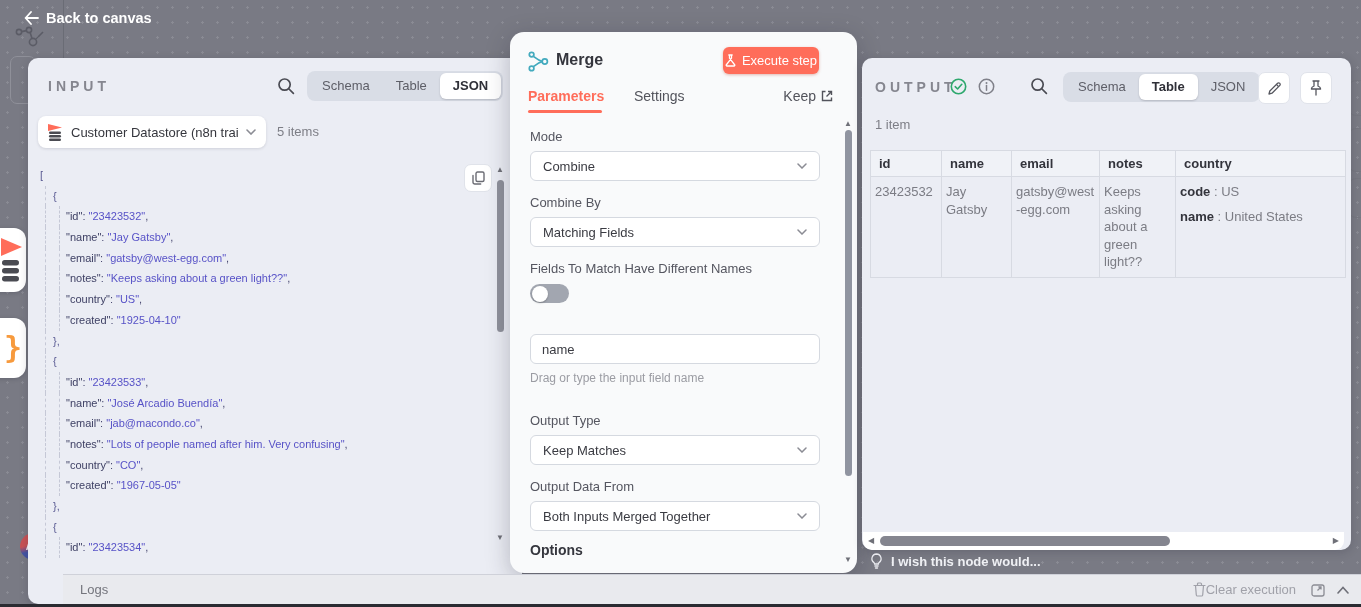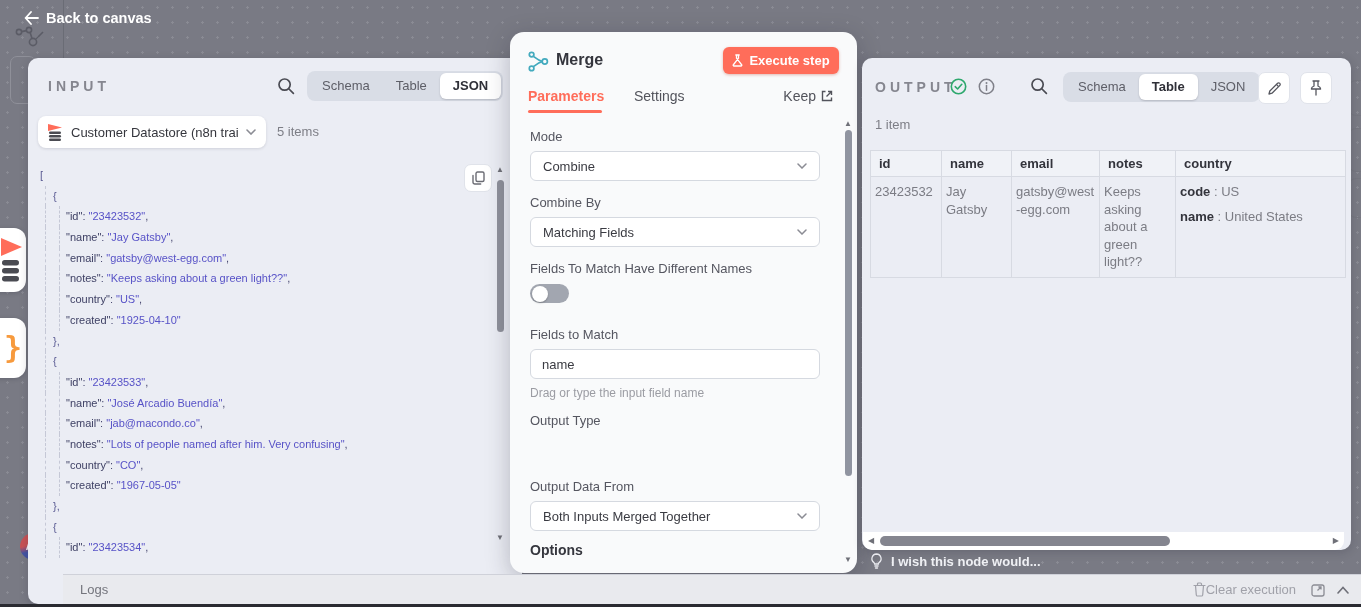--- a/index.html
+++ b/index.html
@@ -39,22 +39,22 @@
   .src-select .lbl{font-size:13px;color:#35363d;white-space:nowrap;overflow:hidden;flex:1;}
   #json-code{left:12px;top:107px;width:470px;}
   .code-line{position:relative;height:20.7px;line-height:20.7px;font-family:"DejaVu Sans Mono",monospace;font-size:11px;white-space:pre;}
   .code-line .guide{position:absolute;top:0;height:100%;width:0;border-left:1px dashed #c5c8d6;}
   .tok-k{color:#3f4165;} .tok-s{color:#5752c7;} .tok-p{color:#5a5b93;} .tok-c{color:#4a4b72;}
 
   
   #dialog{left:510px;top:32px;width:347px;height:541px;background:#f9fafb;border-radius:14px;
           box-shadow:0 6px 24px rgba(35,35,50,0.28);overflow:hidden;}
   .dlg-title{left:46px;top:19px;font-size:16px;font-weight:600;color:#34353d;}
-  .exec-btn{left:213px;top:15px;width:116px;height:27px;background:#ff6d5a;border-radius:6px;color:#fff;
-            font-size:13px;font-weight:700;display:flex;align-items:center;justify-content:center;gap:6px;cursor:pointer;
+  .exec-btn{left:213px;top:15px;width:96px;height:27px;background:#ff6d5a;border-radius:6px;color:#fff;
+            font-size:13px;font-weight:400;display:flex;align-items:center;justify-content:center;gap:6px;cursor:pointer;
             box-shadow:0 1px 3px rgba(180,60,40,0.35);}
   .dlg-tab{font-size:14px;color:#52535b;cursor:pointer;}
   .dlg-tab.active{color:#ff6d5a;font-weight:600;}
   .tab-underline{left:18px;top:78px;width:74px;height:3px;background:#ff6d5a;border-radius:2px;}
   .flabel{font-size:13px;color:#555660;}
   .fselect,.ftext{width:290px;height:30px;background:#fff;border:1px solid #d5d9e0;border-radius:6px;}
   .fselect{display:flex;align-items:center;justify-content:space-between;padding:0 12px;cursor:pointer;}
   .fselect span{font-size:13px;color:#3a3b42;}
   .ftext{padding:0 11px;font-size:13px;color:#3a3b42;outline:none;}
   .fhelper{font-size:12px;color:#9b9ca3;}
@@ -245,27 +245,32 @@
     </div>
 
     <div class="abs" style="left:20px;top:229px;">
       <div class="flabel">Fields To Match Have Different Names</div>
       <div class="toggle" style="margin-top:8px;">
           <div class="knob"></div>
         </div>
     </div>
 
     <div class="abs" style="left:20px;top:295px;">
-      <div class="flabel">Fields to Match</div>
       <input class="ftext" style="margin-top: 7px;" value="name">
       <div class="fhelper" style="margin-top:7px;">Drag or type the input field name</div>
     </div>
 
     <div class="abs" style="left:20px;top:381px;">
       <div class="flabel">Output Type</div>
+      <div class="fselect" style="margin-top:7px;">
+        <span>Keep Matches</span>
+        <svg width="10" height="6" viewBox="0 0 10 6">
+            <path d="M1 1 L5 5 L9 1" stroke="#8b8c94" stroke-width="1.5" fill="none" stroke-linecap="round"></path>
+          </svg>
+      </div>
     </div>
 
     <div class="abs" style="left:20px;top:447px;">
       <div class="flabel">Output Data From</div>
       <div class="fselect" style="margin-top:7px;">
         <span>Both Inputs Merged Together</span>
         <svg width="10" height="6" viewBox="0 0 10 6">
             <path d="M1 1 L5 5 L9 1" stroke="#8b8c94" stroke-width="1.5" fill="none" stroke-linecap="round"></path>
           </svg>
       </div>

